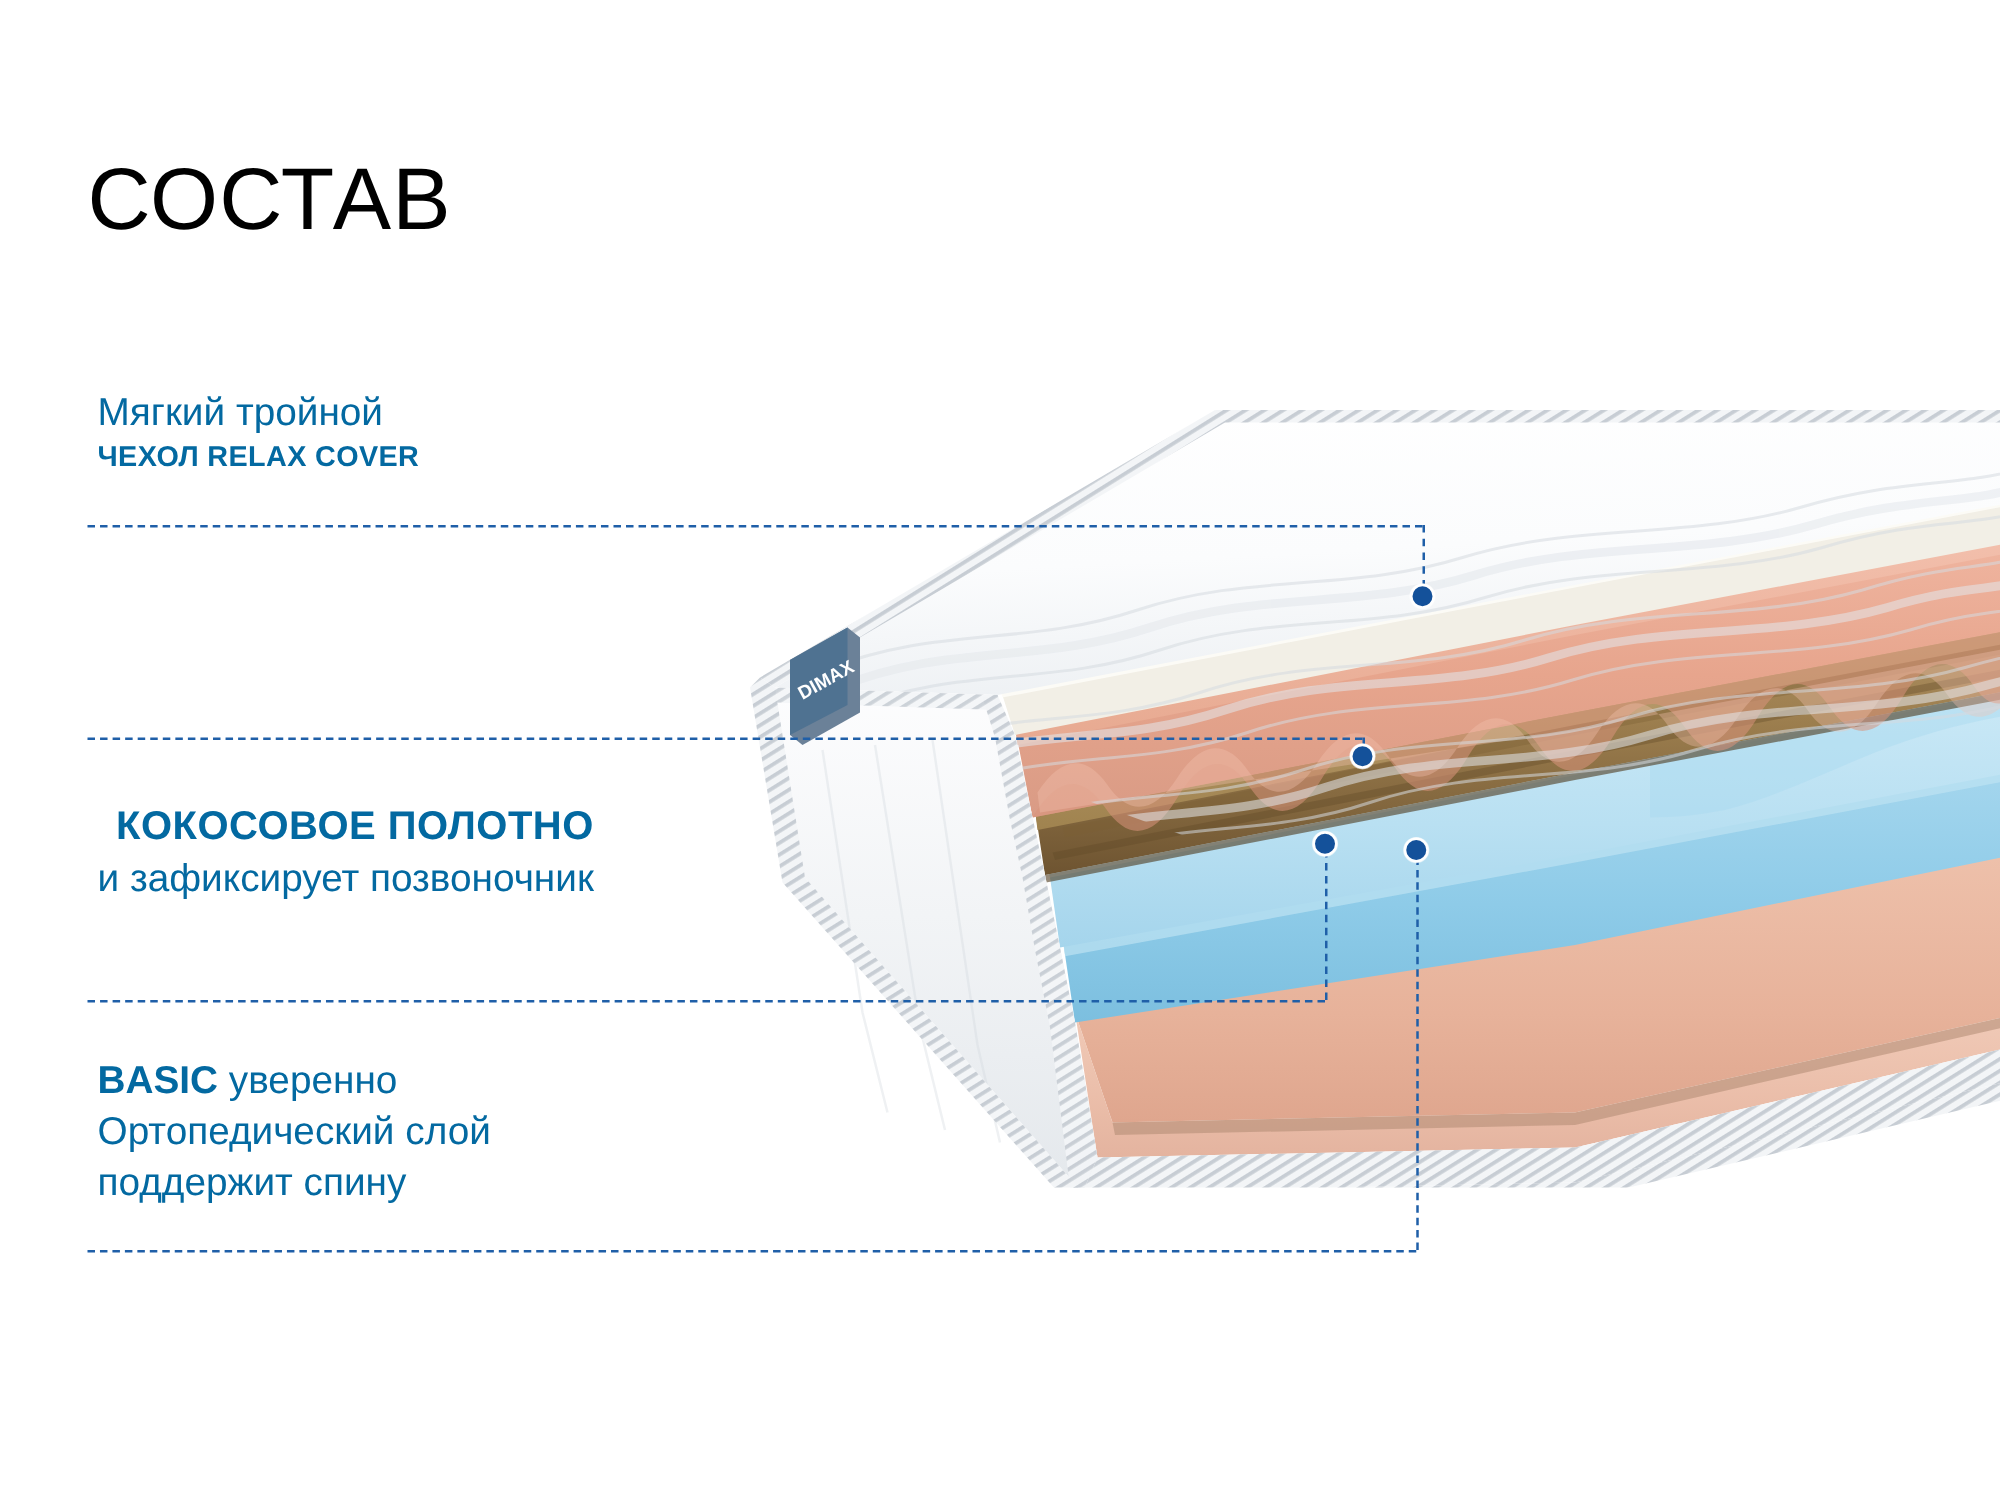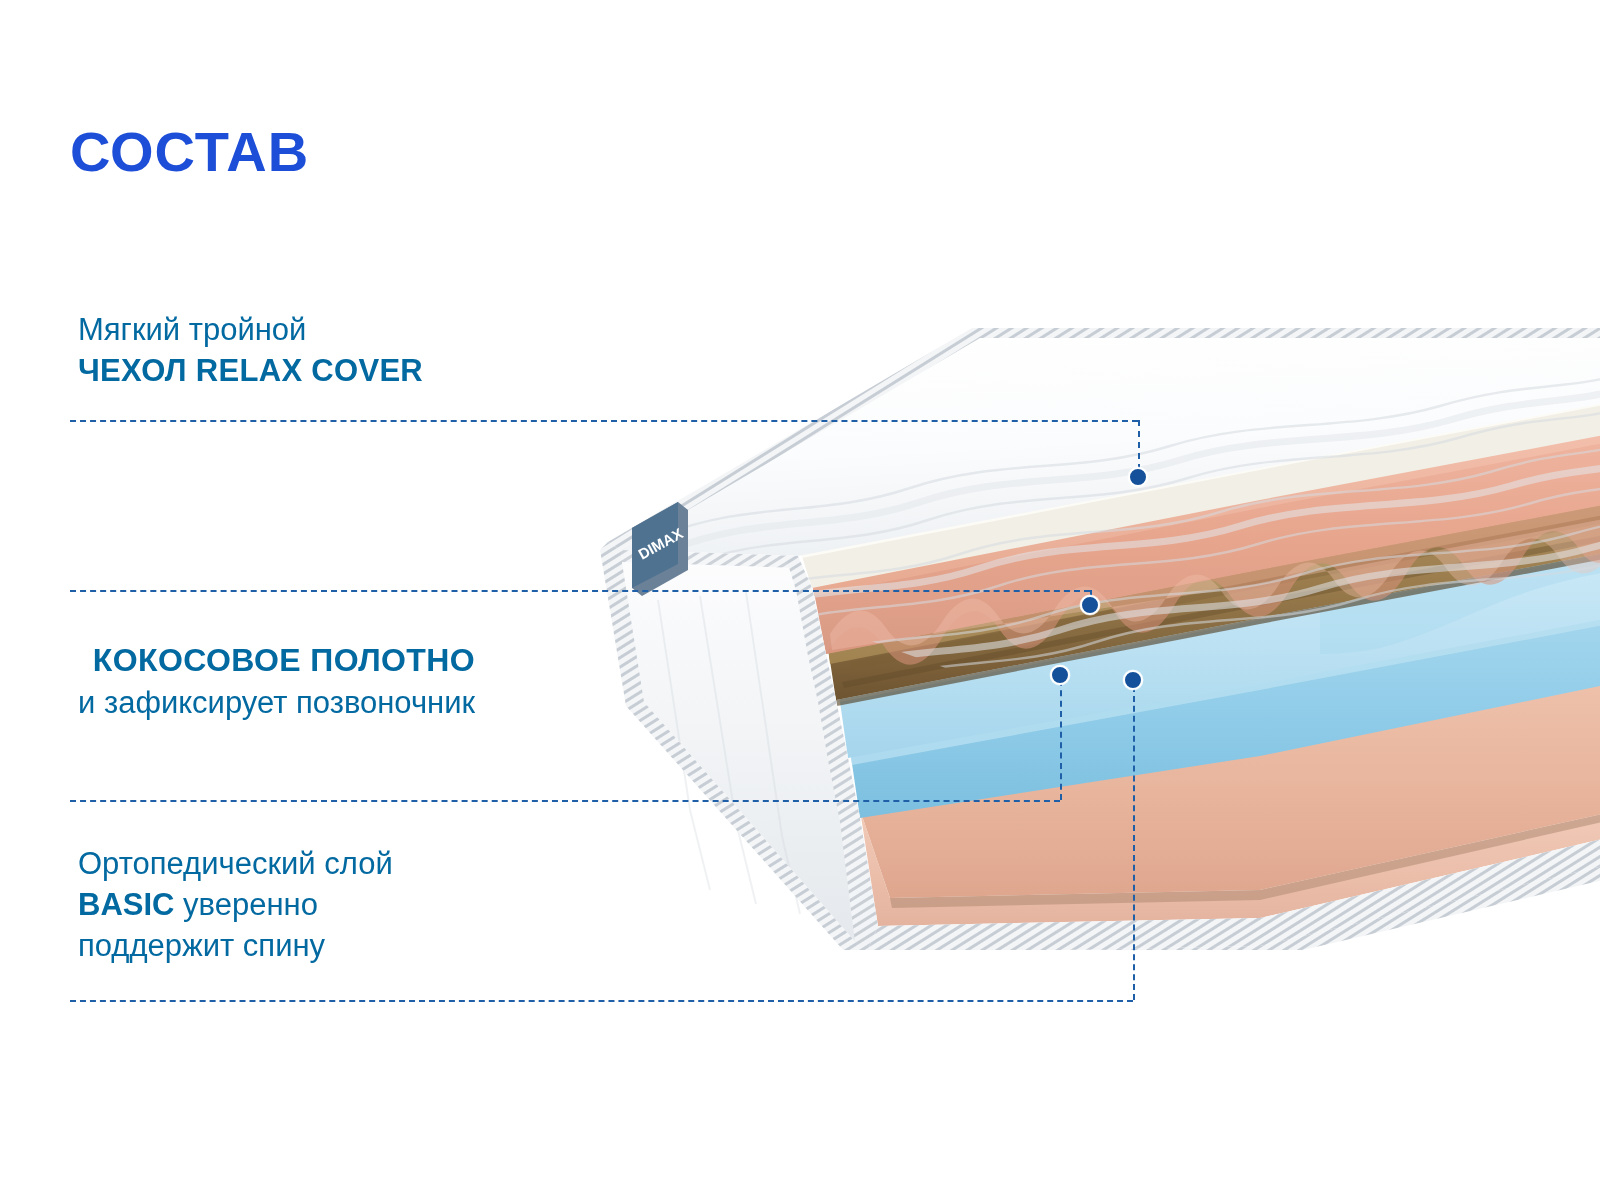--- a/index.html
+++ b/index.html
@@ -4,29 +4,29 @@
 <style>
   * { margin:0; padding:0; box-sizing:border-box; }
   html,body { width:1600px; height:1200px; background:#ffffff; overflow:hidden; }
   body { font-family:"Liberation Sans", sans-serif; }
 
   #stage { position:relative; width:1600px; height:1200px; background:#fff; }
 
   
   #page-title {
     position:absolute; left:70px; top:124px;
-    font-size:56px; font-weight:bold; letter-spacing:1px;
-    color:#1d4ed8; line-height:1;
+    font-size:70px; font-weight:normal; letter-spacing:1px;
+    color:#000000; line-height:1;
   }
 
   
   .label-block { position:absolute; left:78px; color:#0369a1; }
   .label-block .ln { display:block; white-space:nowrap; }
   .ln.reg  { font-weight:400; font-size:31px; line-height:1.33; }
-  .ln.bold { font-weight:bold; font-size:31px; line-height:1.33; letter-spacing:0.3px; }
+  .ln.bold { font-weight:bold; font-size:23px; line-height:1.33; letter-spacing:0.3px; }
   .ln.bold-lg { font-weight:bold; font-size:32px; line-height:1.33; letter-spacing:0.4px; }
   .inl-bold { font-weight:bold; }
 
   #label-cover  { top:309px; }
   #label-foam   { top:473px; }
   #label-coir   { top:639px;text-align:right; }
   #label-basic  { top:843px; }
 
   
   .dash-h {
@@ -222,22 +222,22 @@
     <span class="ln bold">ЧЕХОЛ RELAX COVER</span>
   </div>
 
 
   <div class="label-block" id="label-coir">
     <span class="ln bold-lg">КОКОСОВОЕ ПОЛОТНО</span>
     <span class="ln reg">и зафиксирует позвоночник</span>
   </div>
 
   <div class="label-block" id="label-basic">
+    <span class="ln reg"><b class="inl-bold">BASIC</b><span> уверенно</span></span>
     <span class="ln reg">Ортопедический слой</span>
-    <span class="ln reg"><b class="inl-bold">BASIC</b><span> уверенно</span></span>
     <span class="ln reg">поддержит спину</span>
   </div>
 
   <div class="dash-h" style="left:70px; top:420px; width:1068px;"></div>
   <div class="dash-v" style="left:1138px; top:420px; height:50px;"></div>
   <div class="dot" style="left:1138px; top:477px;"></div>
 
   <div class="dash-h" style="left:70px; top:590px; width:1020px;"></div>
   <div class="dash-v" style="left:1090px; top:590px; height:8px;"></div>
   <div class="dot" style="left:1090px; top:605px;"></div>

